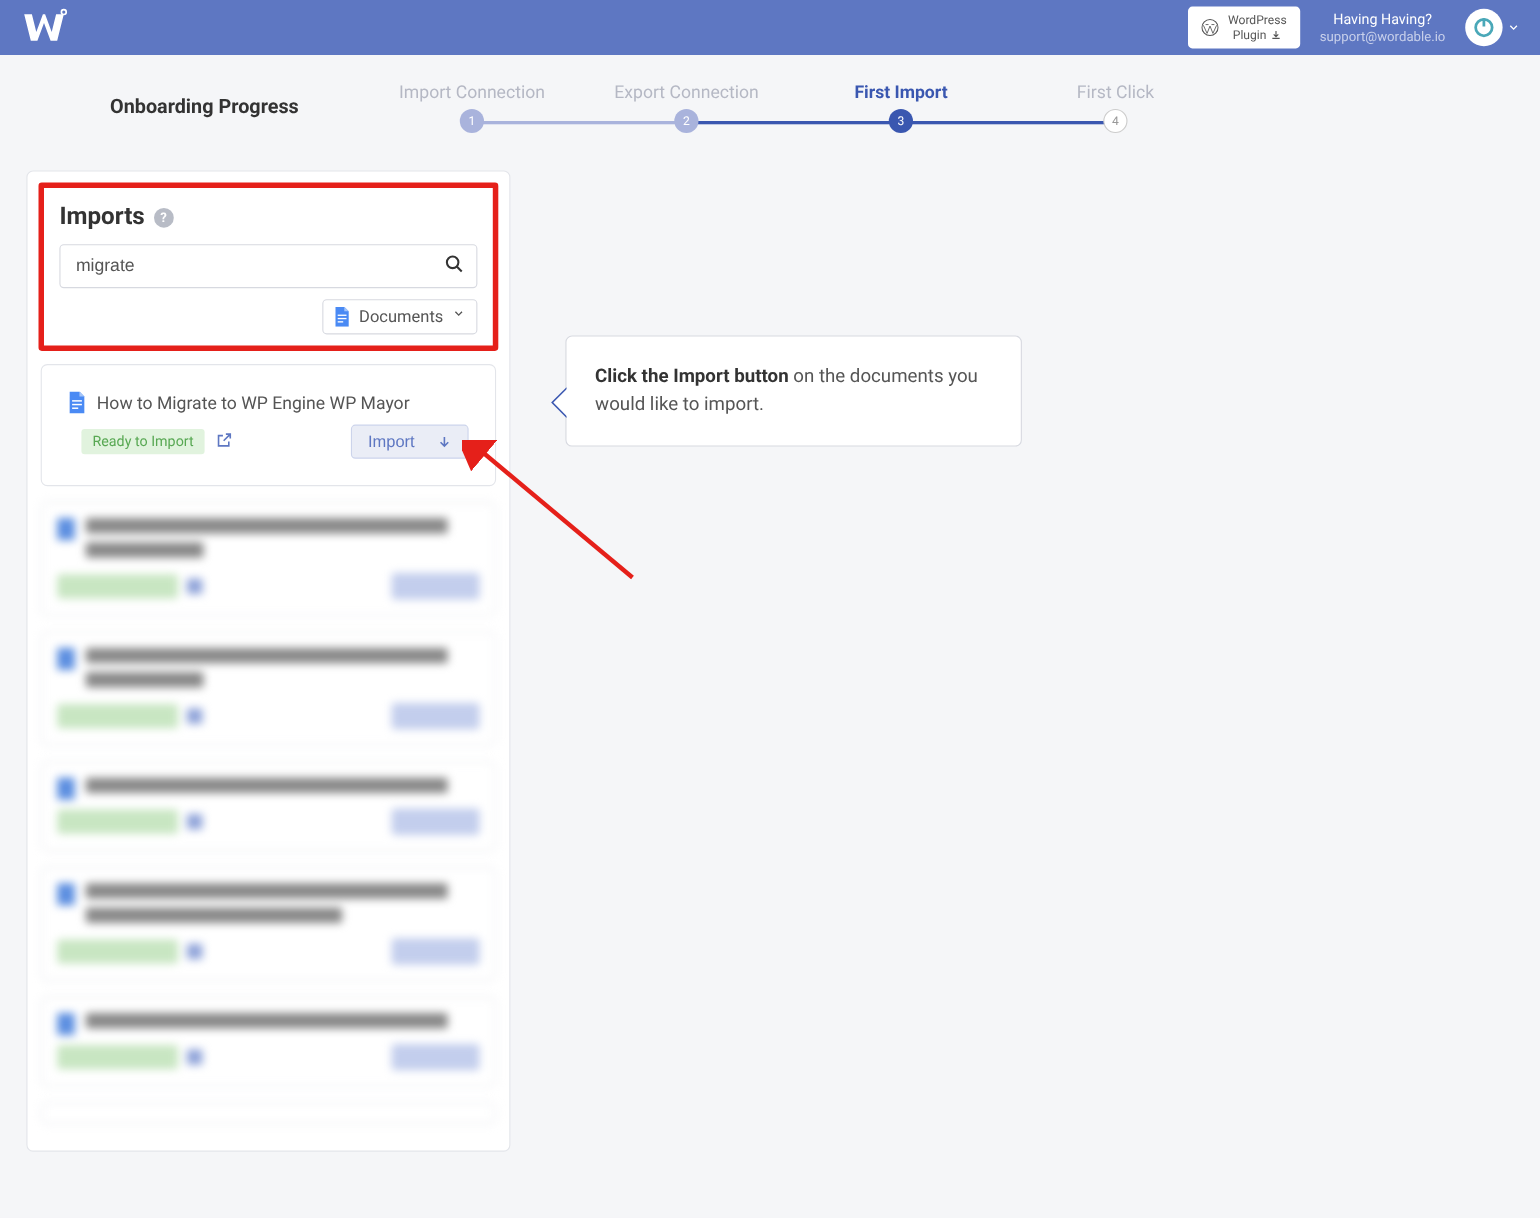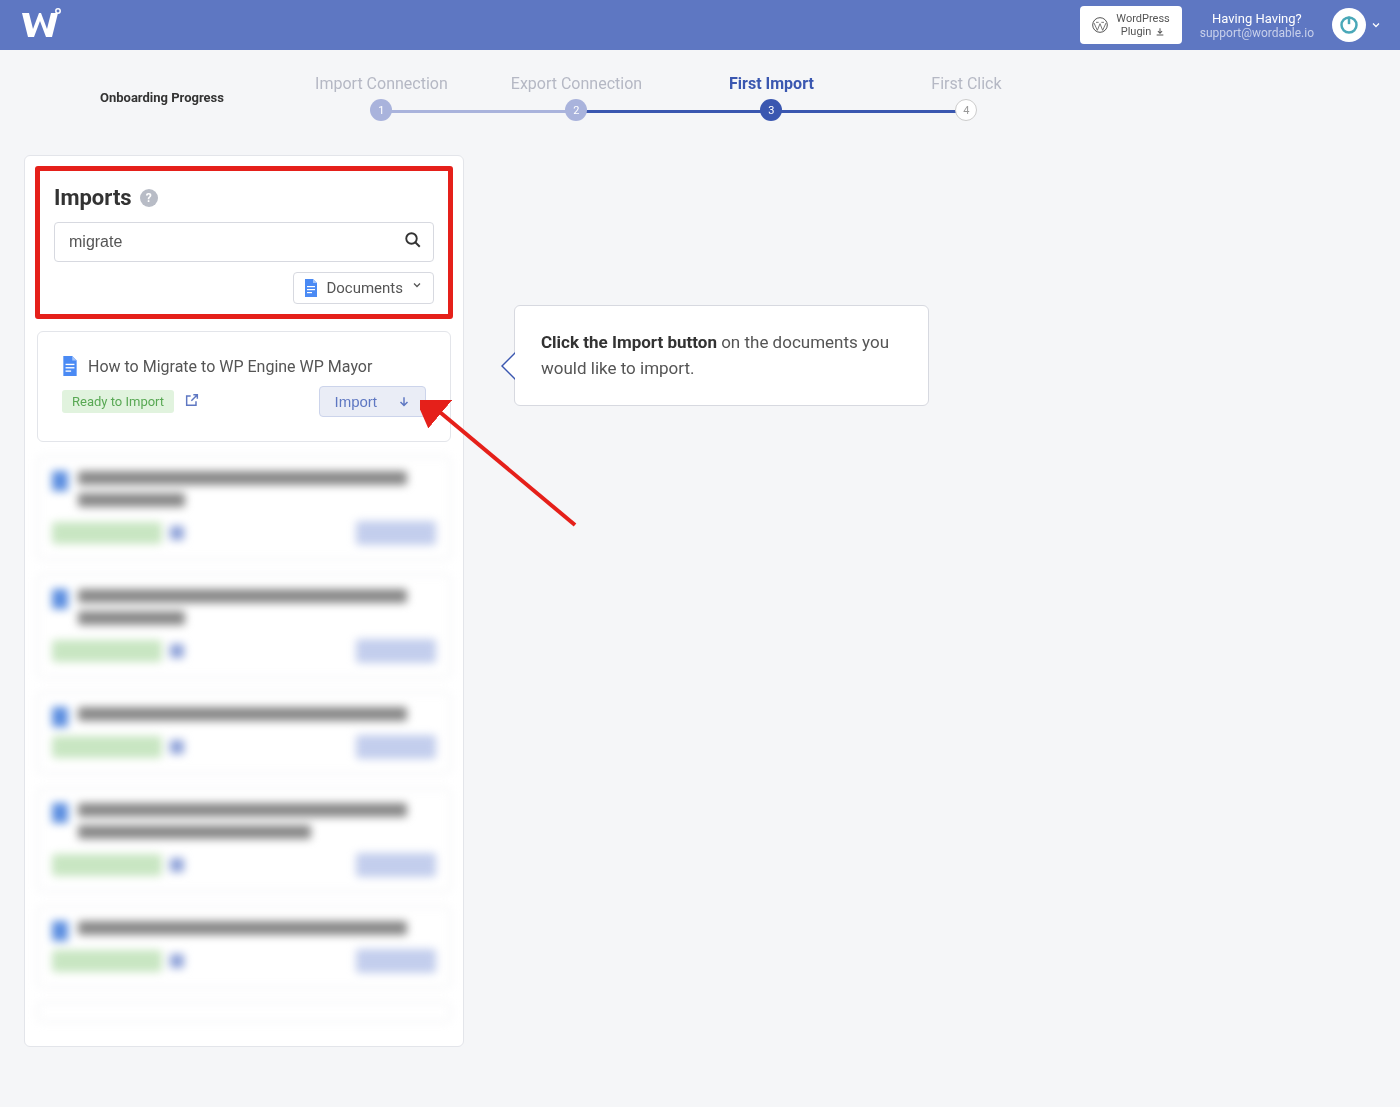--- a/index.html
+++ b/index.html
@@ -13,21 +13,21 @@
     .wp-plugin-btn { background: #fff; border-radius: 4px; padding: 6px 12px; display: flex; align-items: center; gap: 8px; font-size: 12px; color: #555; cursor: pointer; line-height: 1.2; }
     .wp-plugin-btn .wptxt { display: flex; flex-direction: column; align-items: center; font-size: 11px; }
     .trouble { text-align: center; font-size: 13px; }
     .trouble .line1 { color: #fff; }
     .trouble .line2 { color: #c8d0eb; font-size: 12px; }
     .power-wrap { display: flex; align-items: center; gap: 4px; cursor: pointer; }
     .power { width: 34px; height: 34px; border-radius: 50%; background: #fff; display: flex; align-items: center; justify-content: center; }
     
     
     .progress-row { display: flex; align-items: center; padding: 24px 60px 10px 100px; gap: 0; }
-    .prog-label { font-weight: 700; color: #333; font-size: 13px; margin-right: 60px; white-space: nowrap; }
+    .prog-label { font-weight: 700; color: #333; font-size: 18px; margin-right: 60px; white-space: nowrap; }
     .steps { display: flex; align-items: flex-start; flex: 1; max-width: 780px; }
     .step { display: flex; flex-direction: column; align-items: center; flex: 1; position: relative; }
     .step-label { font-size: 16px; margin-bottom: 6px; white-space: nowrap; }
     .step-label.inactive { color: #b5b8c4; }
     .step-label.active { color: #3a57b0; font-weight: 700; }
     .step-circle { width: 22px; height: 22px; border-radius: 50%; display: flex; align-items: center; justify-content: center; font-size: 11px; z-index: 2; position: relative; }
     .step-circle.done { background: #a9b3dc; color: #fff; }
     .step-circle.current { background: #3a57b0; color: #fff; }
     .step-circle.future { background: #fff; border: 1px solid #ccc; color: #999; }
     .step-line { position: absolute; top: 36px; height: 3px; width: 100%; left: 50%; z-index: 1; }
@@ -45,21 +45,21 @@
     .search-input { width: 100%; padding: 10px 40px 10px 14px; border: 1px solid #d7d9e0; border-radius: 4px; font-size: 16px; color: #555; }
     .search-icon-btn { position: absolute; right: 12px; top: 50%; transform: translateY(-50%); color: #555; }
     .docs-row { display: flex; justify-content: flex-end; }
     .docs-select { display: flex; gap: 8px; border: 1px solid #d7d9e0; border-radius: 4px; padding: 6px 10px; background: #fff; cursor: pointer; font-size: 15px; color: #555; }
     .doc-icon-small { width: 14px; height: 18px; }
     
     
     .doc-card { border: 1px solid #e3e5ea; border-radius: 6px; padding: 24px; margin: 2px 2px 14px 2px; }
     .doc-card-title-row { display: flex; align-items: center; gap: 10px; margin-bottom: 10px; }
     .doc-title { font-size: 16px; color: #555; }
-    .doc-card-actions { display: flex; align-items: center; justify-content: space-between; }
+    .doc-card-actions { display: flex; align-items: center; justify-content: space-between; margin-left: 12px; }
     .left-actions { display: flex; align-items: center; gap: 10px; }
     .ready-badge { background: #e1f3de; color: #58a853; padding: 4px 10px; border-radius: 3px; font-size: 13px; }
     .ext-link { color: #5e77c2; }
     .import-btn { background: #eaedf6; border: 1px solid #ccd4eb; color: #5e77c2; padding: 6px 14px; border-radius: 4px; font-size: 15px; display: flex; align-items: center; gap: 20px; cursor: pointer; }
     
     
     .blur-card { border: 0.5px solid #e3e5ea; border-radius: 6px; padding: 14px; margin: 0 2px 14px 2px; filter: blur(4px); user-select: none; }
     .blur-line { height: 14px; background: #888; border-radius: 2px; margin-bottom: 8px; }
     .blur-line.short { width: 30%; }
     .blur-line.med { width: 65%; }

